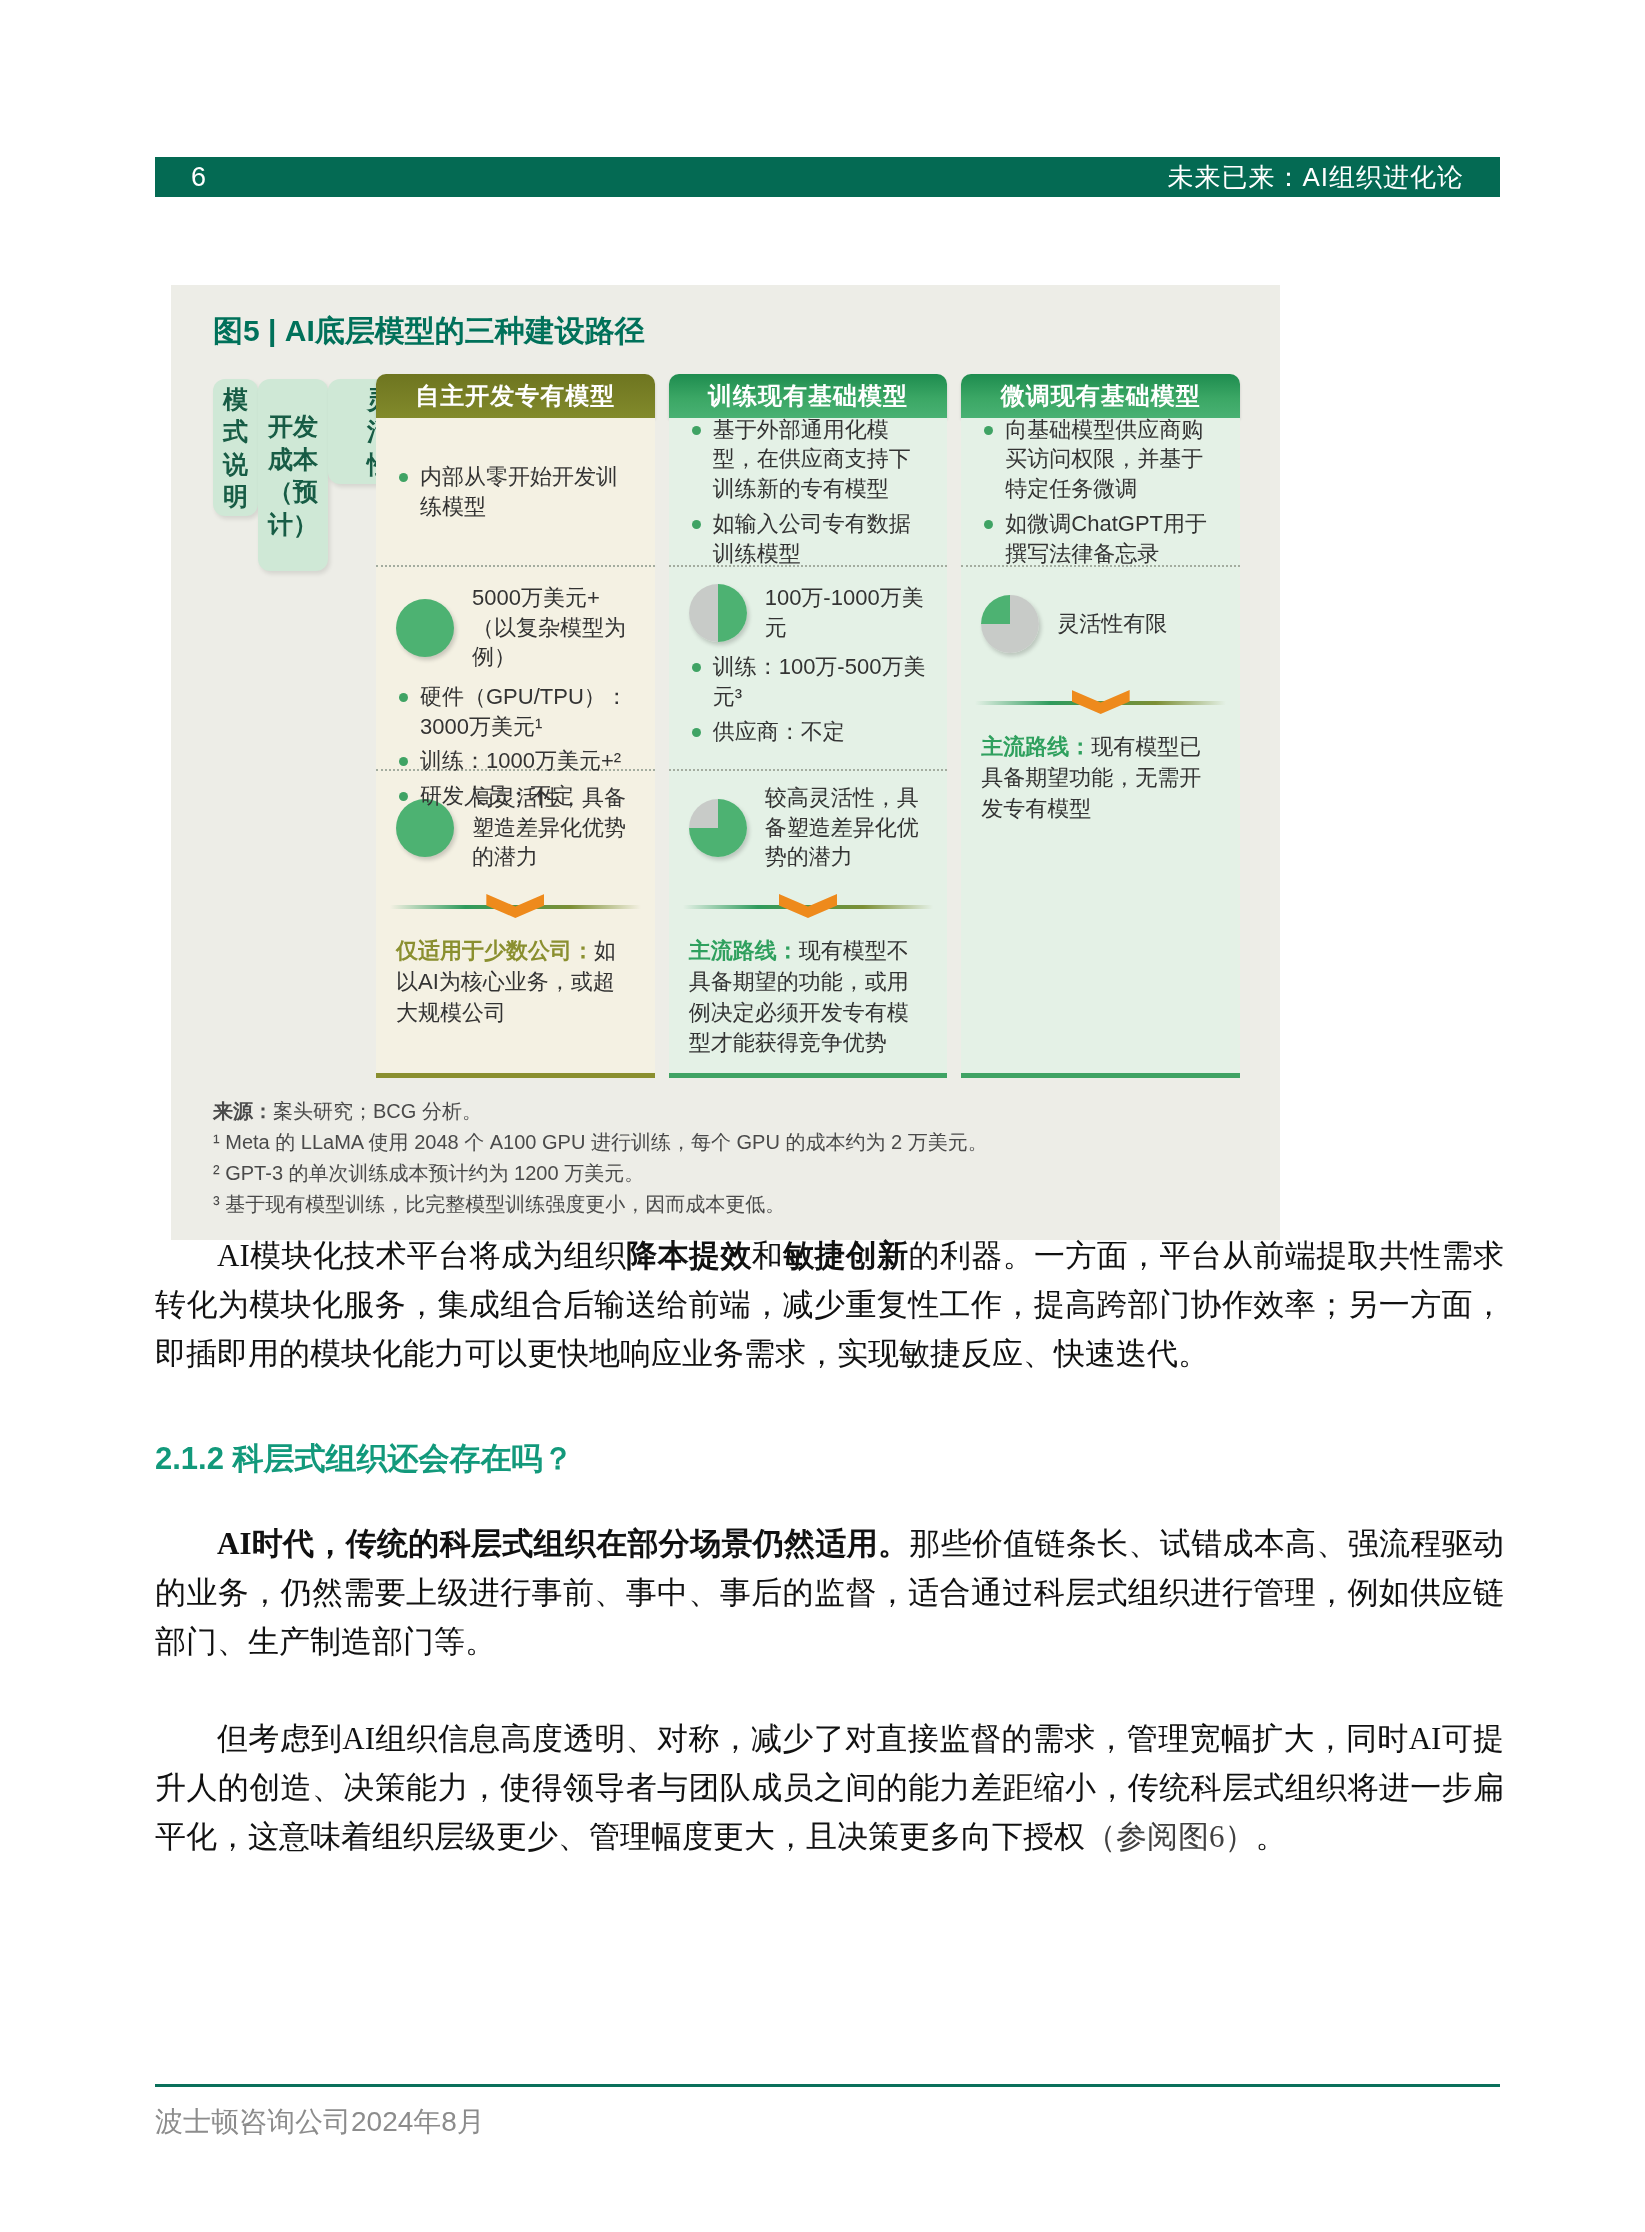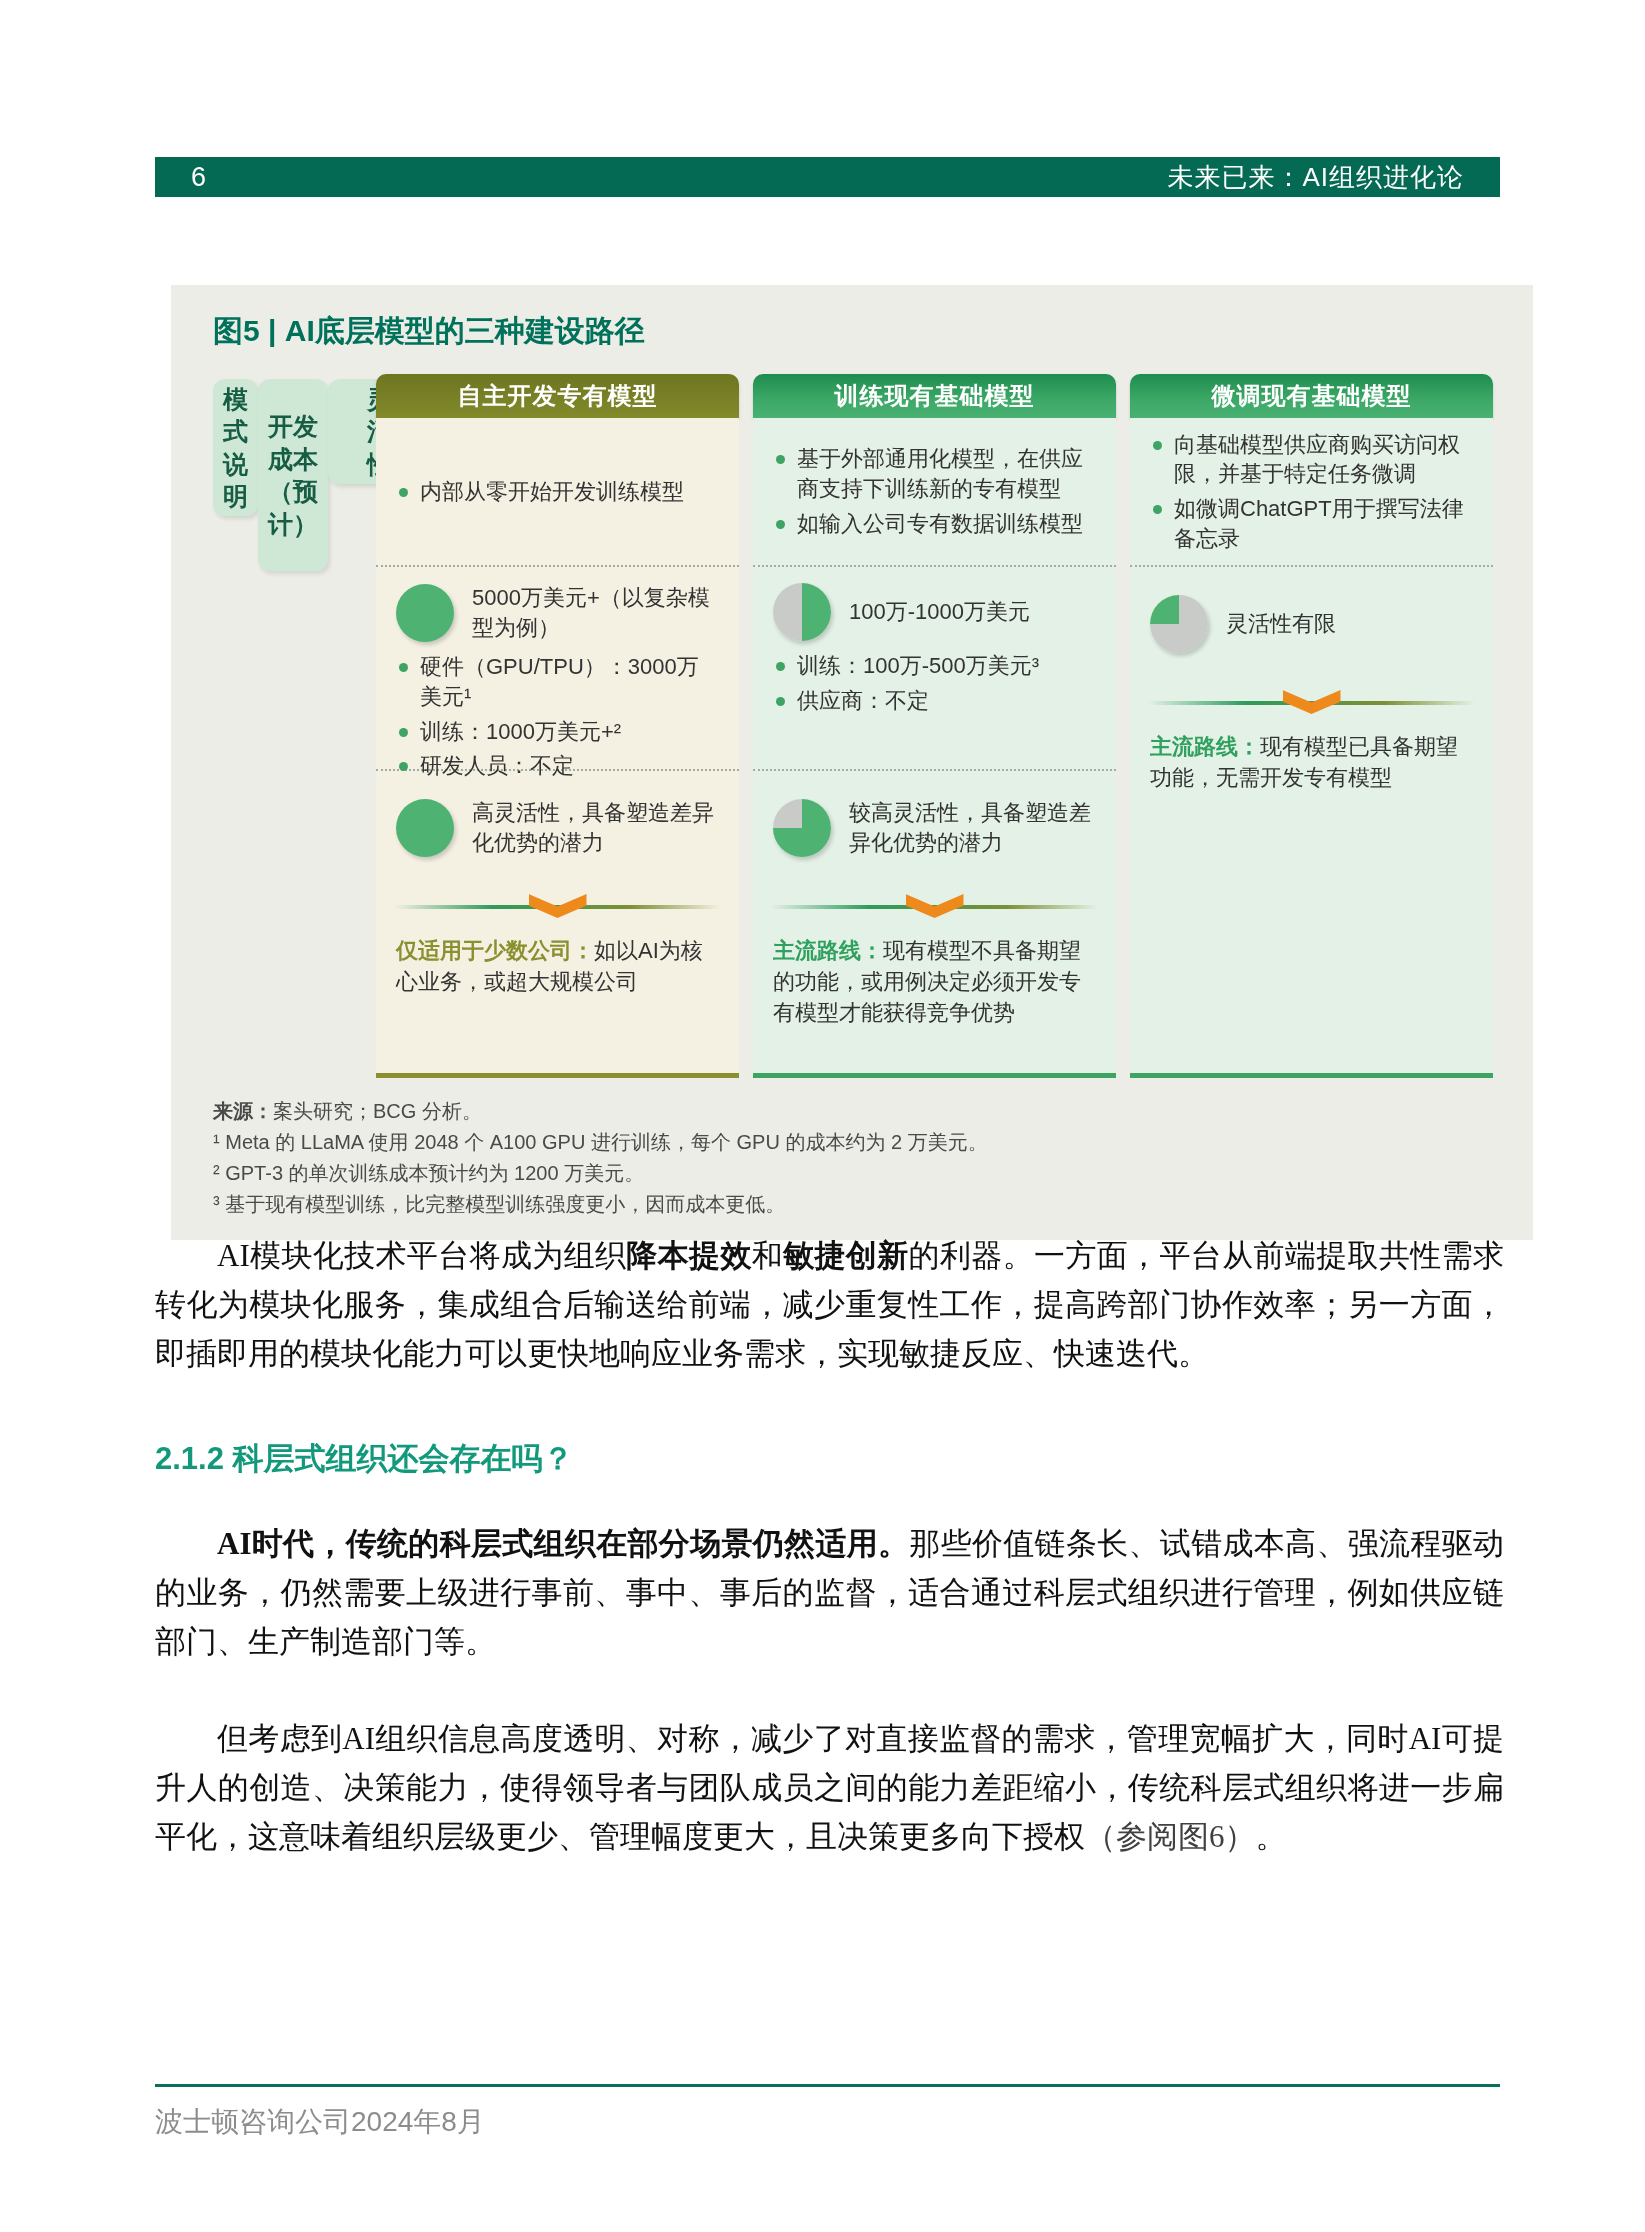--- a/index.html
+++ b/index.html
@@ -13,21 +13,21 @@
   .topbar {
     position:absolute; left:155px; top:157px; width:1345px; height:40px;
     background:#046A53; color:#fff; display:flex; align-items:center;
     justify-content:space-between; padding:0 36px; font-size:26px;
   }
   .topbar .pnum { font-size:27px; }
   .topbar .dtitle { letter-spacing:1px; }
 
   
   .figure {
-    position:absolute; left:171px; top:285px; width:1362px;
+    position:absolute; left:171px; top:285px; width:1109px;
     background:#EDEDE7; padding:26px 40px 20px 42px;
   }
   .fig-title { color:#00715A; font-weight:bold; font-size:30px; margin-bottom:22px; }
 
   .tbl { display:grid; grid-template-columns:149px 1fr 1fr 1fr; column-gap:14px; }
 
   
   .labels { display:flex; flex-direction:row; }
   .lab {
     background:#CFE8D6; border-radius:12px; color:#175C45; font-weight:bold;

